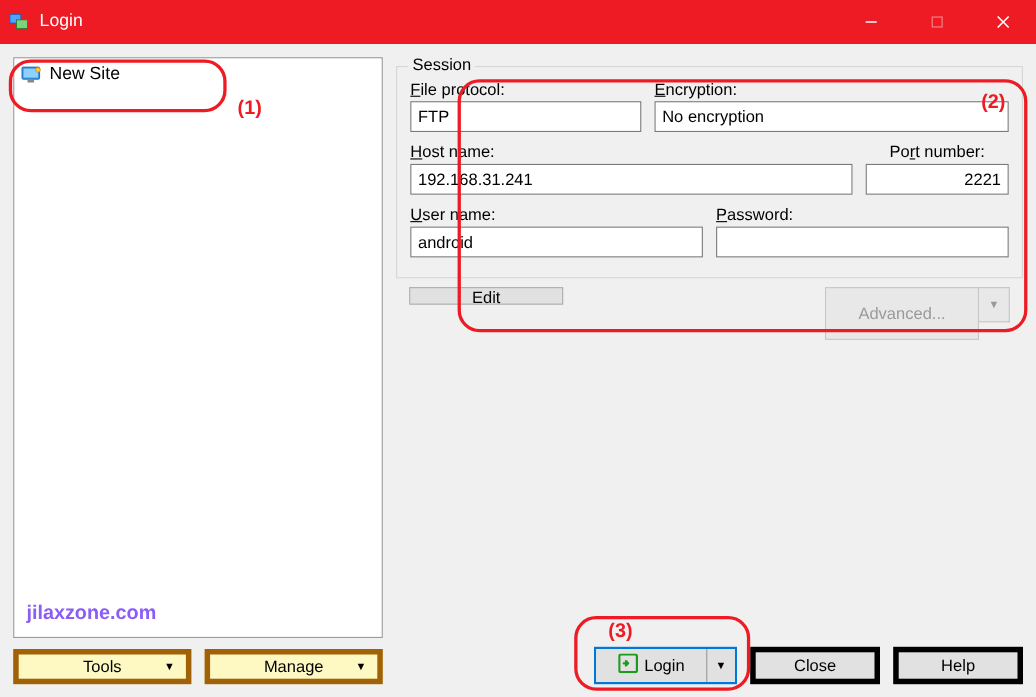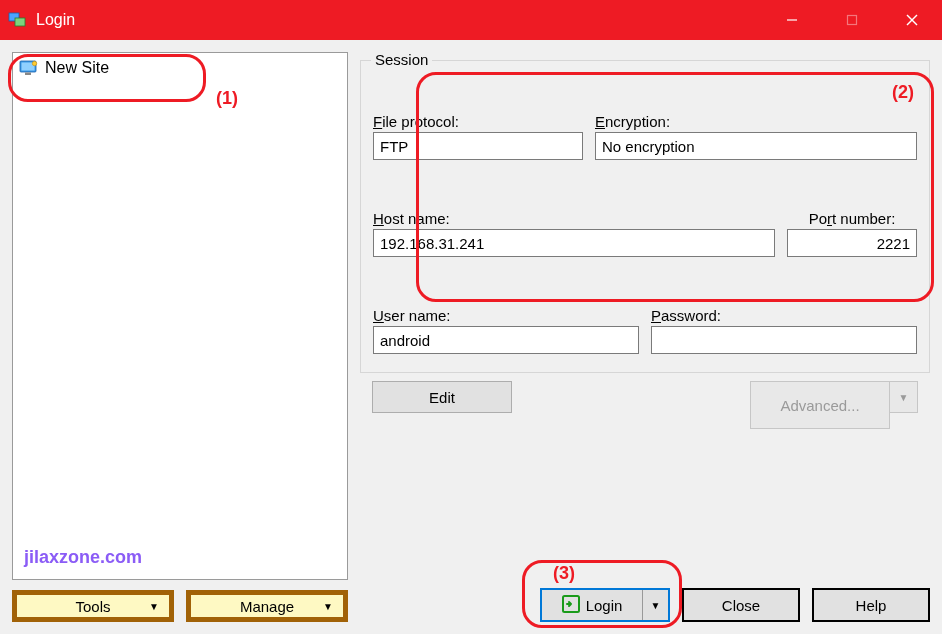--- a/index.html
+++ b/index.html
@@ -127,21 +127,21 @@
       background: #f0f0f0;
       padding: 0 4px;
       font-size: 15px;
     }
     .field-row {
       display: flex;
       gap: 12px;
       margin-bottom: 10px;
     }
     .field-col { display: flex; flex-direction: column; gap: 2px; }
-    .field-label { font-size: 15px; margin-top: 40px; }
+    .field-label { font-size: 15px; }
     .underline { text-decoration: underline; }
     .combo {
       height: 28px;
       border: 1px solid #7a7a7a;
       background: white;
       padding: 0 6px;
       font-size: 15px;
       display: flex;
       align-items: center;
       position: relative;
@@ -154,21 +154,21 @@
       font-size: 15px;
       font-family: inherit;
     }
     .text-input.right { text-align: right; }
     .action-row {
       display: flex;
       gap: 12px;
       margin-top: 8px;
       padding: 0 12px;
     }
-    .edit-btn { width: 140px; height: 32px; background: #e1e1e1; border: 1px solid #adadad; cursor: pointer; font-size: 15px; }
+    .edit-btn { width: 140px; height: 16px; background: #e1e1e1; border: 1px solid #adadad; cursor: pointer; font-size: 15px; }
     .spacer { flex: 1; }
     .advanced-btn { width: 140px; height: 48px; background: #e8e8e8; border: 1px solid #c6c6c6; color: #9a9a9a; font-size: 15px; cursor: default; display: flex; align-items: center; justify-content: center; position: relative; }
     .advanced-dropdown-part { width: 28px; height: 32px; background: #e8e8e8; border: 1px solid #c6c6c6; border-left: none; color: #9a9a9a; display: flex; align-items: center; justify-content: center; font-size: 10px; }
     .bottom-buttons {
       position: absolute;
       bottom: 12px;
       right: 12px;
       display: flex;
       gap: 12px;
     }
@@ -193,21 +193,21 @@
       border: none;
       border-left: 1px solid #999;
       width: 26px;
       height: 30px;
       cursor: pointer;
       font-size: 10px;
       display: flex;
       align-items: center;
       justify-content: center;
     }
-    .plain-btn { width: 118px; height: 34px; background: #e1e1e1; border: 2px solid #000000; cursor: pointer; font-size: 15px; }
+    .plain-btn { width: 118px; height: 34px; background: #e1e1e1; border: 5px solid #000000; cursor: pointer; font-size: 15px; }
     .watermark {
       position: absolute;
       left: 24px;
       bottom: 66px;
       color: #8b5cf6;
       font-weight: bold;
       font-size: 18px;
     }
     .annot {
       position: absolute;

